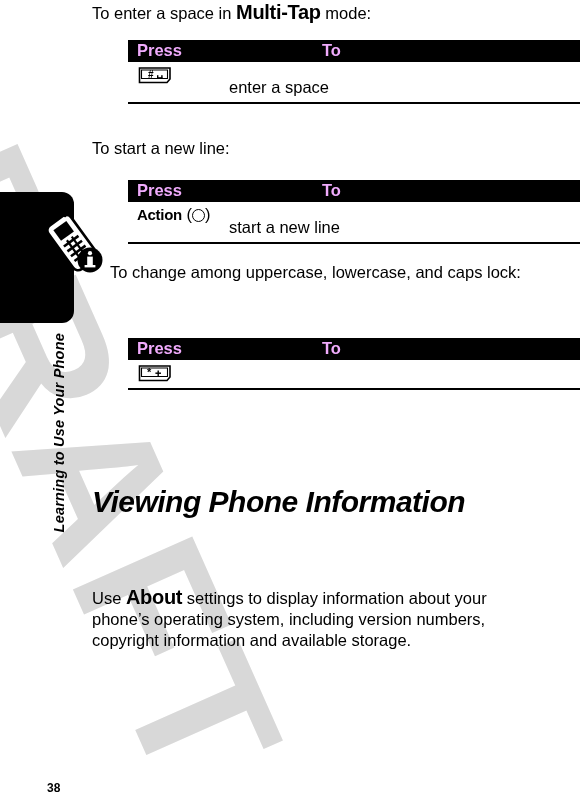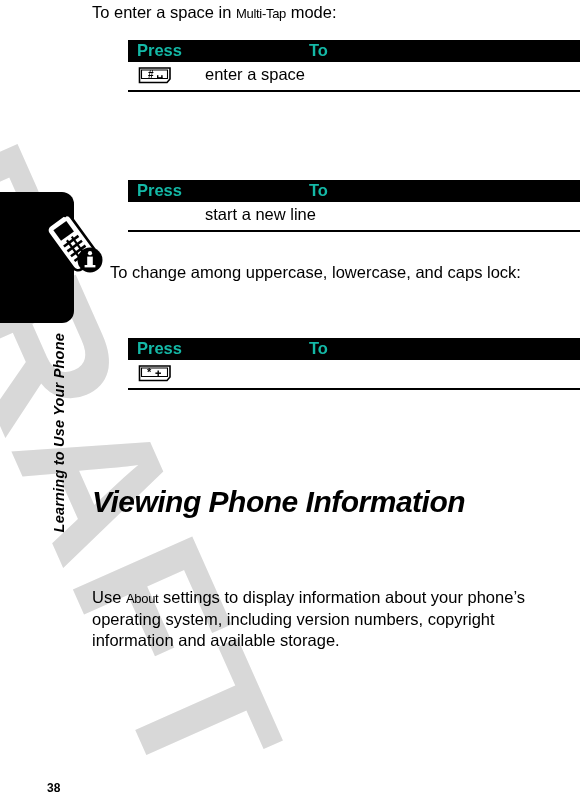--- a/index.html
+++ b/index.html
@@ -90,47 +90,47 @@
 
   
   .para {
     position: absolute;
     left: 92px;
     width: 470px;
     font-size: 16.5px;
     line-height: 21px;
   }
   .para b, .para .bold {
-    font-weight: normal;
-    font-size: 13px;
+    font-weight: bold;
+    font-size: 20px;
     letter-spacing: -0.3px;
   }
 
   
   .ptable {
     position: absolute;
     left: 128px;
     width: 452px;
   }
   .ptable .thead {
     background: #000000;
-    color: #14b8a6;
+    color: #f0abfc;
     height: 22px;
     position: relative;
   }
   .ptable .thead .th-press {
     position: absolute;
     left: 9px;
     top: 1px;
     font-weight: bold;
     font-size: 16.5px;
   }
   .ptable .thead .th-to {
     position: absolute;
-    left: 181px;
+    left: 194px;
     top: 1px;
     font-weight: bold;
     font-size: 16.5px;
   }
   .ptable .trow {
     position: relative;
     min-height: 28px;
     border-bottom: 1.5px solid #000000;
   }
   .ptable .tfoot-rule {
@@ -143,22 +143,22 @@
     top: 3px;
     width: 170px;
     font-size: 16.5px;
   }
   .ptable .cell-press .k-bold {
     font-weight: bold;
     font-size: 15px;
     letter-spacing: -0.3px;
   }
   .ptable .cell-to {
-    margin-left: 77px;
-    padding-top: 2px;
+    margin-left: 101px;
+    padding-top: 15px;
     padding-bottom: 4px;
     font-size: 16.5px;
     line-height: 21px;
     width: 250px;
   }
 
   
   .keyicon {
     display: inline-block;
     vertical-align: middle;
@@ -290,27 +290,32 @@
             <rect x="20" y="11.2" width="5.4" height="1.3" fill="#000000"></rect>
             <rect x="24.2" y="9.2" width="1.4" height="3" fill="#000000"></rect>
           </svg>
         </span>
       </div>
       <div class="cell-to">enter a space</div>
     </div>
     <div class="tfoot-rule"></div>
   </div>
 
+  <div class="para" style="top:138px;">To start a new line:</div>
 
   <div class="ptable" style="top:180px;">
     <div class="thead">
       <span class="th-press">Press</span>
       <span class="th-to">To</span>
     </div>
     <div class="trow">
+      <div class="cell-press">
+        <span class="k-bold">Action</span>
+        <span> (<span class="circle-key"></span>)</span>
+      </div>
       <div class="cell-to">start a new line</div>
     </div>
     <div class="tfoot-rule"></div>
   </div>
 
   <div class="para" style="top:262px; left:92px; text-indent:18px;">To change among uppercase, lowercase, and caps lock:</div>
 
   <div class="ptable" style="top:338px;">
     <div class="thead">
       <span class="th-press">Press</span>

